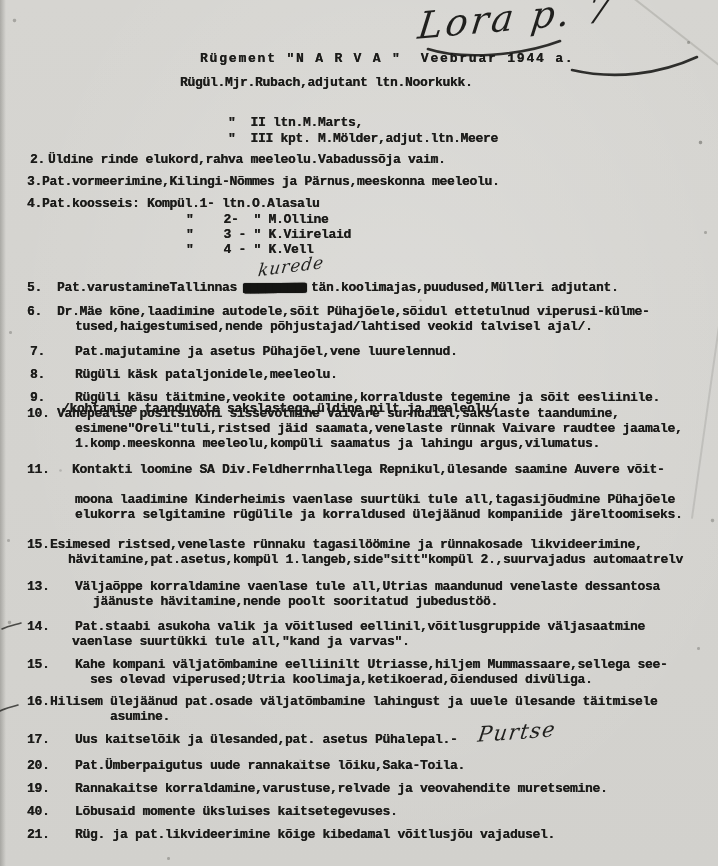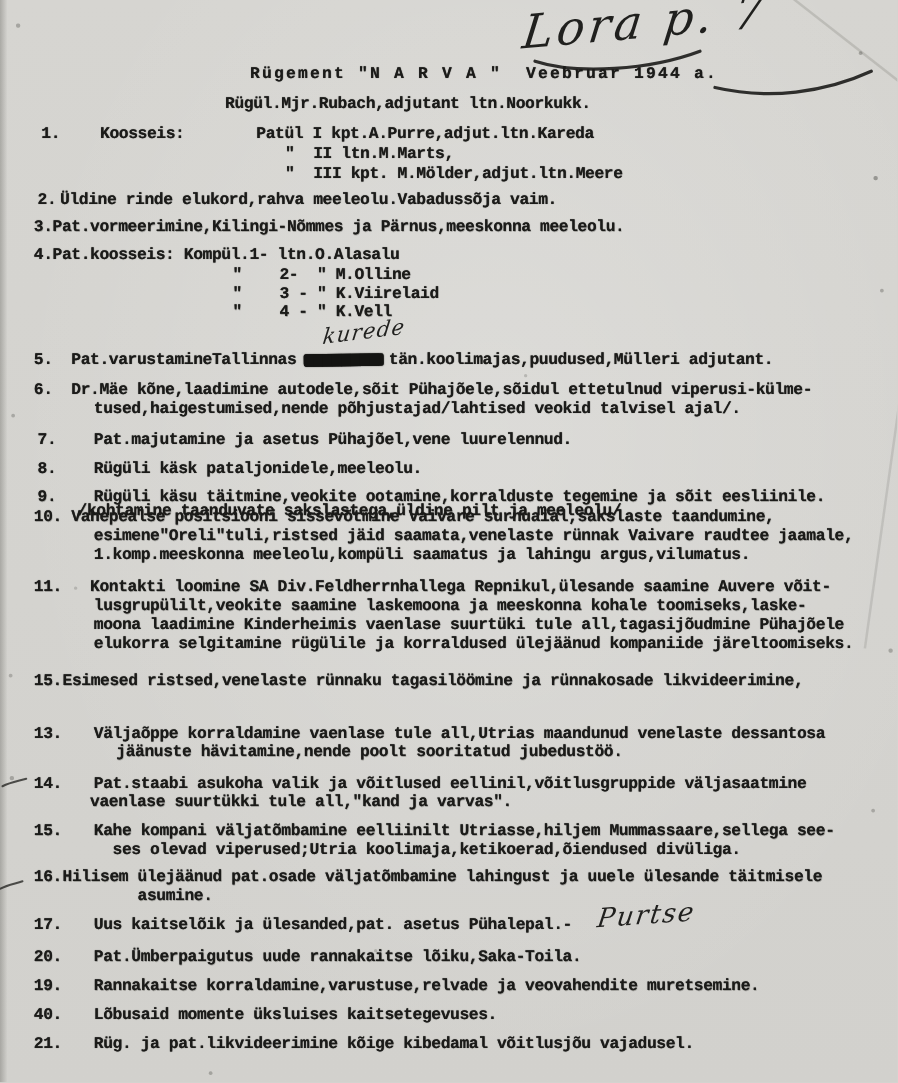--- a/index.html
+++ b/index.html
@@ -106,21 +106,20 @@
   <svg class="strokes" width="718" height="866" viewBox="0 0 718 866">
     <path d="M428,49 C462,60 520,56 560,41"></path>
     <path d="M572,70 C615,80 660,74 697,57"></path>
     <path class="thin" d="M2,629 C8,626 14,625 21,623"></path>
     <path class="thin" d="M0,711 C6,708 12,707 18,705"></path>
   </svg>
 
   <div class="ln title" style="left:200px;top:51px">Rügement "N A R V A "  Veebruar 1944 a.</div>
   <div class="ln" style="left:180px;top:75px">Rügül.Mjr.Rubach,adjutant ltn.Noorkukk.</div>
 
-  <div class="ln" style="left:33px;top:99px"><span class="n" style="width:47px">1.</span><span class="n" style="width:125px">Koosseis:</span><span>Patül I kpt.A.Purre,adjut.ltn.Kareda</span></div>
   <div class="ln" style="left:228px;top:115px">"  II ltn.M.Marts,</div>
   <div class="ln" style="left:228px;top:131px">"  III kpt. M.Mölder,adjut.ltn.Meere</div>
 
   <div class="ln" style="left:30px;top:152px"><span class="n" style="width:18px">2.</span><span>Üldine rinde elukord,rahva meeleolu.Vabadussõja vaim.</span></div>
 
   <div class="ln" style="left:27px;top:174px"><span class="n" style="width:15px">3.</span><span>Pat.vormeerimine,Kilingi-Nõmmes ja Pärnus,meeskonna meeleolu.</span></div>
 
   <div class="ln" style="left:27px;top:196px"><span class="n" style="width:15px">4.</span><span>Pat.koosseis: Kompül.1- ltn.O.Alasalu</span></div>
   <div class="ln" style="left:186px;top:212px">"    2-  " M.Olline</div>
   <div class="ln" style="left:186px;top:227px">"    3 - " K.Viirelaid</div>
@@ -136,25 +135,25 @@
   <div class="ln" style="left:30px;top:367px"><span class="n" style="width:45px">8.</span><span>Rügüli käsk pataljonidele,meeleolu.</span></div>
 
   <div class="ln" style="left:30px;top:390px"><span class="n" style="width:45px">9.</span><span>Rügüli käsu täitmine,veokite ootamine,korralduste tegemine ja sõit eesliinile.</span></div>
   <div class="ln" style="left:62px;top:401px">/kohtamine taanduvate sakslastega,üldine pilt ja meeleolu/</div>
 
   <div class="ln" style="left:27px;top:406px"><span class="n" style="width:30px">10.</span><span>Vahepealse positsiooni sissevõtmine Vaivare surnuaial,sakslaste taandumine,</span></div>
   <div class="ln" style="left:75px;top:421px">esimene"Oreli"tuli,ristsed jäid saamata,venelaste rünnak Vaivare raudtee jaamale,</div>
   <div class="ln" style="left:75px;top:436px">1.komp.meeskonna meeleolu,kompüli saamatus ja lahingu argus,vilumatus.</div>
 
   <div class="ln" style="left:27px;top:462px"><span class="n" style="width:45px">11.</span><span>Kontakti loomine SA Div.Feldherrnhallega Repnikul,ülesande saamine Auvere võit-</span></div>
-  <div class="ln" style="left:75px;top:477px">lusgrupülilt,veokite saamine laskemoona ja meeskonna kohale toomiseks,laske-</div>
   <div class="ln" style="left:75px;top:492px">moona laadimine Kinderheimis vaenlase suurtüki tule all,tagasijõudmine Pühajõele</div>
   <div class="ln" style="left:75px;top:507px">elukorra selgitamine rügülile ja korraldused ülejäänud kompaniide järeltoomiseks.</div>
 
   <div class="ln" style="left:27px;top:537px"><span class="n" style="width:23px">15.</span><span>Esimesed ristsed,venelaste rünnaku tagasilöömine ja rünnakosade likvideerimine,</span></div>
+  <div class="ln" style="left:68px;top:552px">hävitamine,pat.asetus,kompül 1.langeb,side"sitt"kompül 2.,suurvajadus automaatrelv</div>
 
   <div class="ln" style="left:27px;top:579px"><span class="n" style="width:48px">13.</span><span>Väljaõppe korraldamine vaenlase tule all,Utrias maandunud venelaste dessantosa</span></div>
   <div class="ln" style="left:93px;top:594px">jäänuste hävitamine,nende poolt sooritatud jubedustöö.</div>
 
   <div class="ln" style="left:27px;top:619px"><span class="n" style="width:48px">14.</span><span>Pat.staabi asukoha valik ja võitlused eellinil,võitlusgruppide väljasaatmine</span></div>
   <div class="ln" style="left:72px;top:634px">vaenlase suurtükki tule all,"kand ja varvas".</div>
 
   <div class="ln" style="left:27px;top:657px"><span class="n" style="width:48px">15.</span><span>Kahe kompani väljatõmbamine eelliinilt Utriasse,hiljem Mummassaare,sellega see-</span></div>
   <div class="ln" style="left:90px;top:672px">ses olevad viperused;Utria koolimaja,ketikoerad,õiendused divüliga.</div>
 

